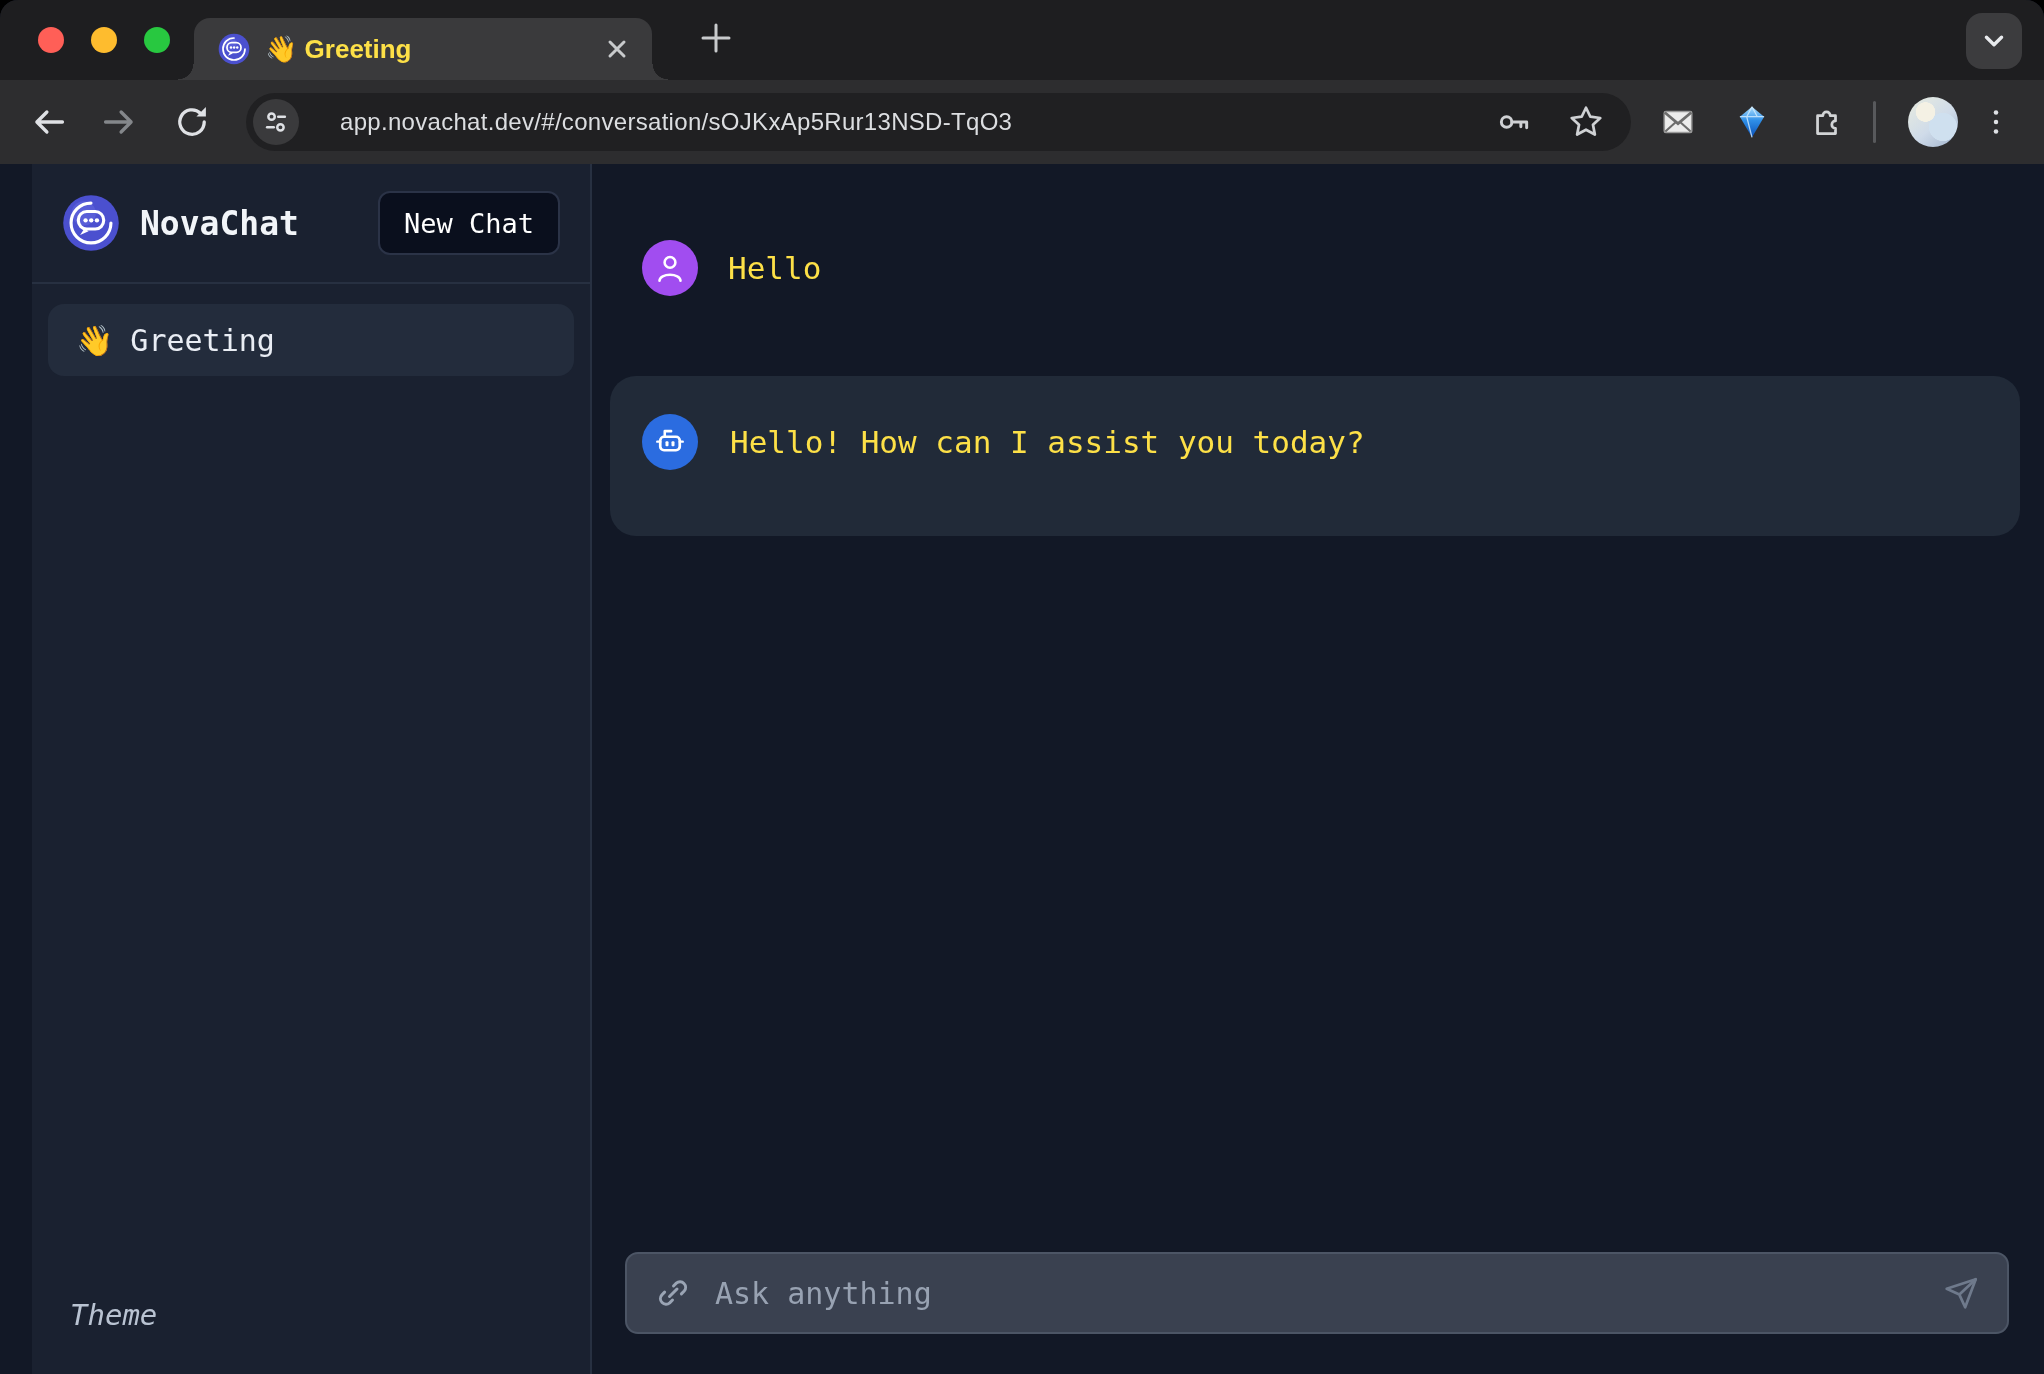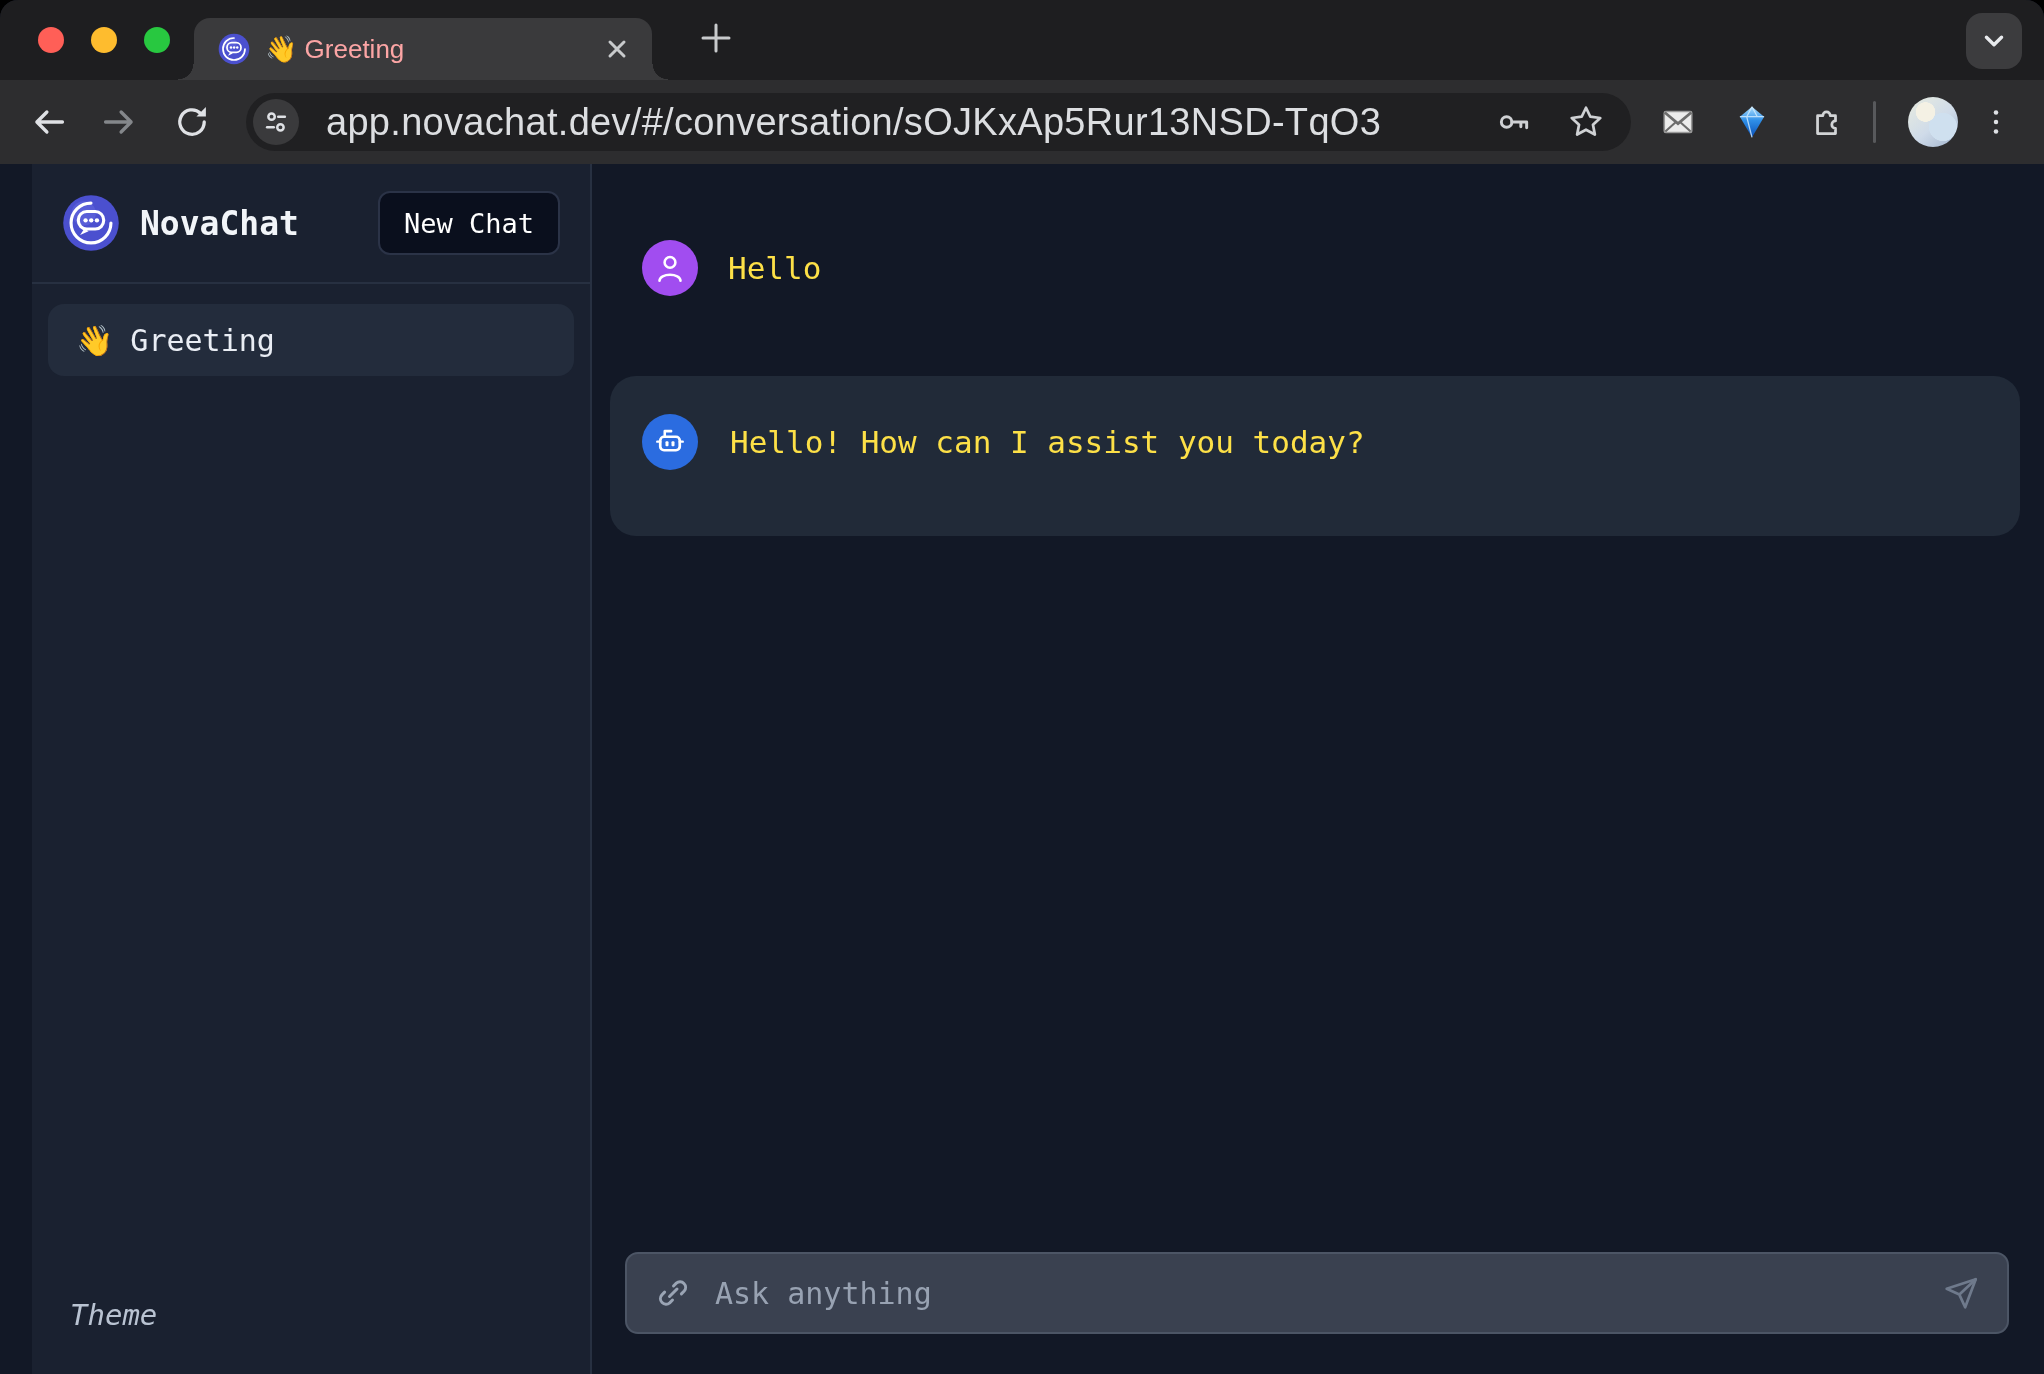--- a/index.html
+++ b/index.html
@@ -20,34 +20,34 @@
   .light.red { background:#ff5f57; }
   .light.yellow { background:#febc2e; }
   .light.green { background:#28c840; }
   .tab { position:relative; margin-left:24px; width:458px; height:62px; background:#3a3a3c;
          border-radius:16px 16px 0 0; display:flex; align-items:center; padding:0 18px 0 24px; }
   .tab::before { content:""; position:absolute; left:-16px; bottom:0; width:16px; height:16px;
                  background:radial-gradient(circle 16px at 0 0, transparent 0 15px, #3a3a3c 15.5px); }
   .tab::after  { content:""; position:absolute; right:-16px; bottom:0; width:16px; height:16px;
                  background:radial-gradient(circle 16px at 100% 0, transparent 0 15px, #3a3a3c 15.5px); }
   .tab-favicon { width:32px; height:32px; flex:none; }
-  .tab-title { margin-left:15px; font-size:26px; color:#fca5a5; flex:1; white-space:nowrap; overflow:hidden; }
+  .tab-title { margin-left:15px; font-size:26px; color:#fde047; flex:1; white-space:nowrap; overflow:hidden;font-weight:bold; }
   .tab-close { width:34px; height:34px; display:flex; align-items:center; justify-content:center; border-radius:8px; }
   .newtab-btn { margin:0 0 20px 42px; width:44px; height:44px; display:flex; align-items:center; justify-content:center; }
   .tab-search { position:absolute; right:22px; top:13px; width:56px; height:56px; border-radius:16px;
                 background:#3c3c3e; display:flex; align-items:center; justify-content:center; }
 
   
   .toolbar { height:84px; background:#2d2d2f; display:flex; align-items:center; padding:0 26px 0 24px; flex:none; }
   .nav-btn { width:48px; height:48px; display:flex; align-items:center; justify-content:center; margin-right:24px; flex:none; }
   .omnibox { flex:1; height:58px; background:#202022; border-radius:29px; display:flex; align-items:center;
              margin:0 16px 0 6px; padding:0 26px 0 7px; min-width:0; }
   .site-info-btn { width:46px; height:46px; border-radius:50%; background:#3a3a3c; flex:none;
                    display:flex; align-items:center; justify-content:center; }
-  .url { margin-left:27px; font-size:38px; color:#dcdee1; flex:1; white-space:nowrap; overflow:hidden; letter-spacing:0.3px; }
+  .url { margin-left:41px; font-size:24px; color:#dcdee1; flex:1; white-space:nowrap; overflow:hidden; letter-spacing:0.3px; }
   .omnibox-right { display:flex; gap:34px; align-items:center; flex:none; }
   .ext-icons { display:flex; align-items:center; gap:36px; margin:0 12px; flex:none; }
   .toolbar-sep { width:3px; height:42px; background:#58595c; margin:0 16px; border-radius:2px; flex:none; }
   .profile-avatar { width:50px; height:50px; border-radius:50%; flex:none; margin:0 16px;
     background:radial-gradient(circle at 35% 30%, #f4f1e4 0 20%, transparent 21%),
                radial-gradient(circle at 70% 60%, #cfe0ef 0 30%, transparent 31%),
                linear-gradient(140deg, #e9ecdf 0%, #cfdbe9 55%, #9fb3cd 100%); }
   .menu-btn { width:44px; height:44px; display:flex; align-items:center; justify-content:center; flex:none; }
 
   

